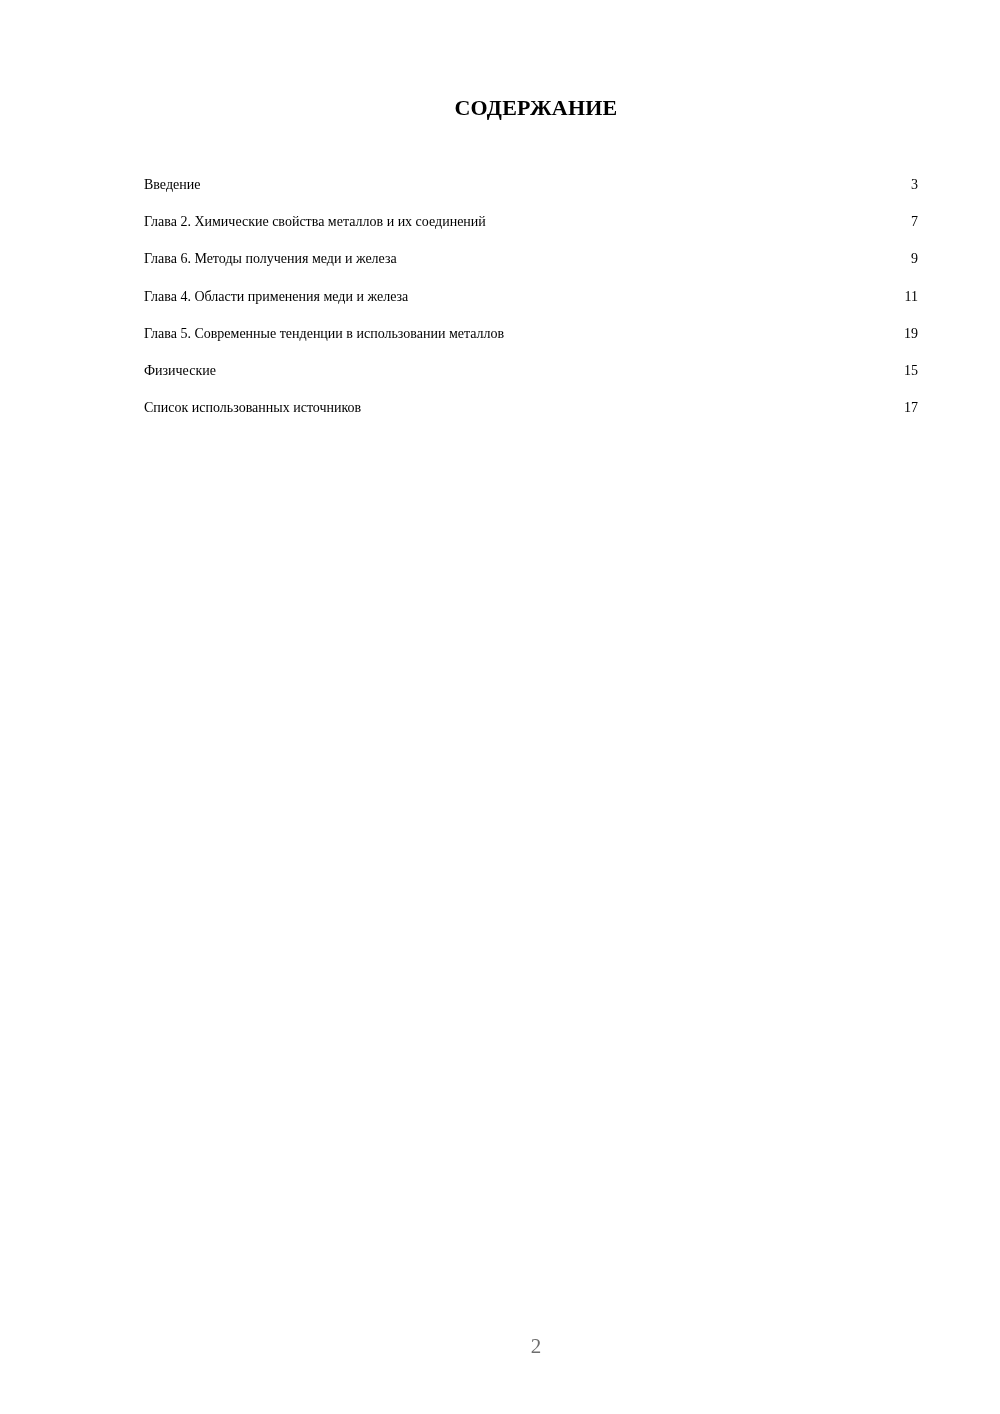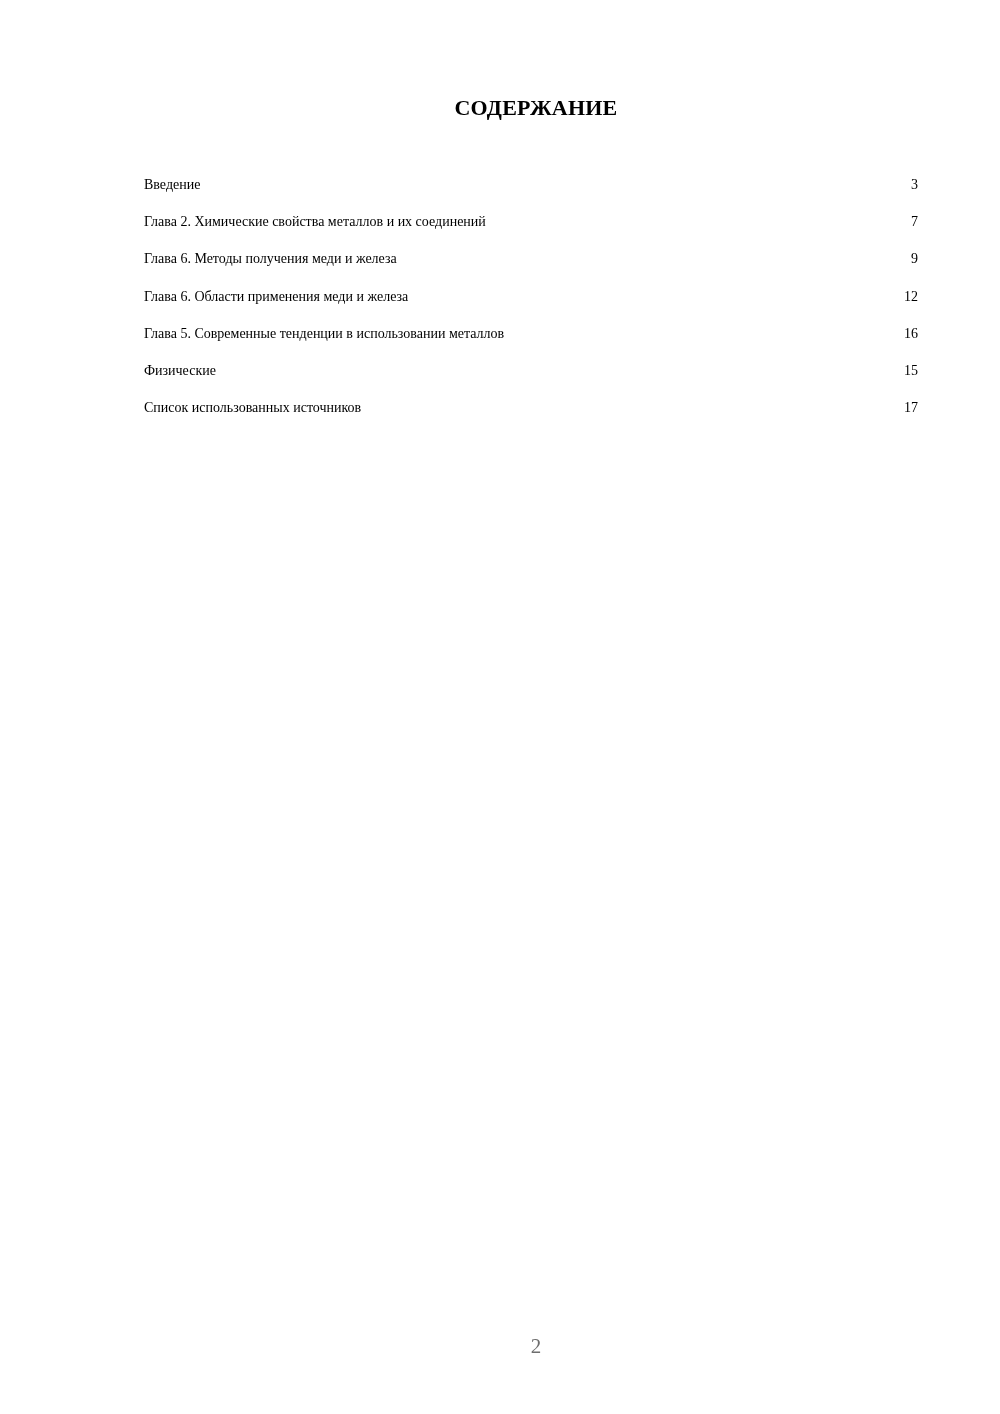--- a/index.html
+++ b/index.html
@@ -27,26 +27,26 @@
     </div>
     <div class="toc-row">
       <span>Глава 2. Химические свойства металлов и их соединений</span>
       <span class="toc-page">7</span>
     </div>
     <div class="toc-row">
       <span>Глава 6. Методы получения меди и железа</span>
       <span class="toc-page">9</span>
     </div>
     <div class="toc-row">
-      <span>Глава 6. Области применения меди и железа</span>
-      <span class="toc-page">12</span>
+      <span>Глава 4. Области применения меди и железа</span>
+      <span class="toc-page">11</span>
     </div>
     <div class="toc-row">
       <span>Глава 5. Современные тенденции в использовании металлов</span>
-      <span class="toc-page">16</span>
+      <span class="toc-page">19</span>
     </div>
     <div class="toc-row">
       <span>Физические</span>
       <span class="toc-page">15</span>
     </div>
     <div class="toc-row">
       <span>Список использованных источников</span>
       <span class="toc-page">17</span>
     </div>
   </div>

